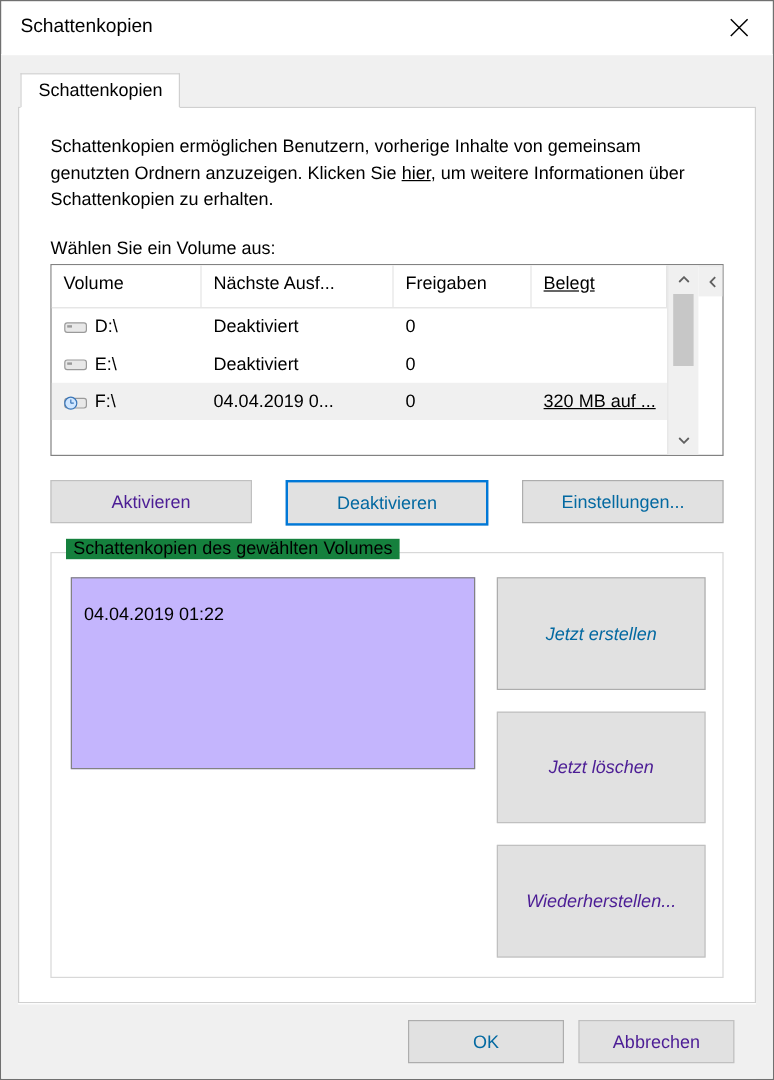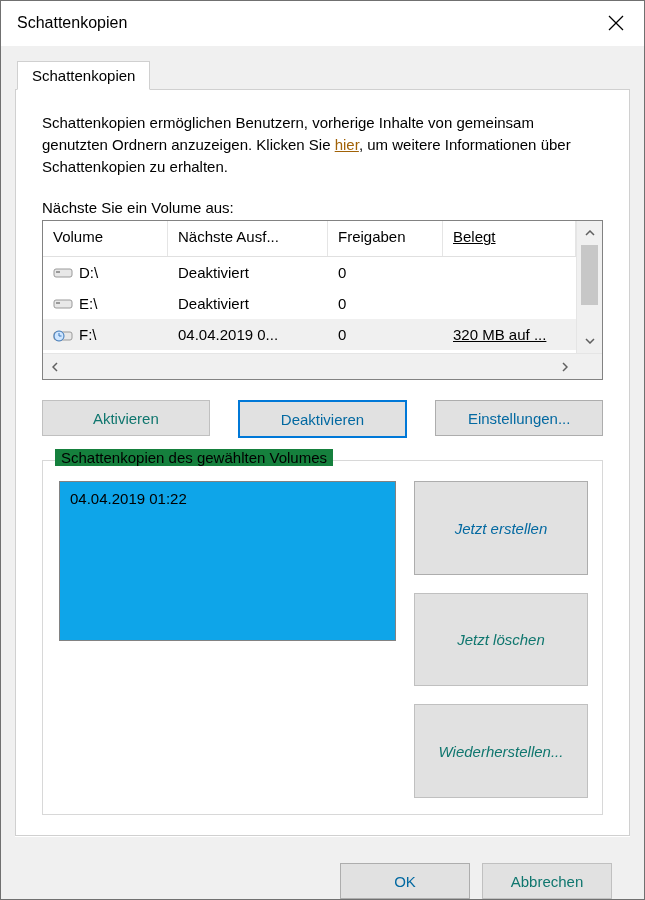--- a/index.html
+++ b/index.html
@@ -73,31 +73,30 @@
     border: 1px solid #d0d0d0;
     padding: 22px 26px 20px 26px;
     box-sizing: border-box;
     display: flex;
     flex-direction: column;
   }
   .intro {
     line-height: 1.45;
     margin-bottom: 22px;
   }
-  .intro a { color: #a16207; text-decoration: underline; }
+  .intro a { color: #000000; text-decoration: underline; }
   .select-label {
     margin-bottom: 4px;
   }
   .volume-list {
     border: 1px solid #828282;
     background: #fff;
     height: 160px;
     box-sizing: border-box;
     display: flex;
-    flex-direction: column;
     overflow: hidden;
   }
   .vl-inner {
     flex: 1;
     display: flex;
   }
   .vl-grid {
     flex: 1;
     display: flex;
     flex-direction: column;
@@ -204,21 +203,21 @@
     border: 1px solid #adadad;
     background: #e1e1e1;
     font-family: inherit;
     font-size: 15px;
     display: flex;
     align-items: center;
     justify-content: center;
     color: #0369a1;
   }
   .btn.disabled {
-    color: #0f766e;
+    color: #4c1d95;
     border-color: #c0c0c0;
   }
   .btn.focused {
     border: 2px solid #0078d7;
     padding: 0;
   }
   .groupbox {
     margin-top: 22px;
     border: 1px solid #d8d8d8;
     padding: 20px 16px 16px 16px;
@@ -234,40 +233,40 @@
     padding: 0 6px;
   }
   .gb-inner {
     display: flex;
     gap: 18px;
     height: 100%;
   }
   .copies-list {
     flex: 1;
     border: 1px solid #828282;
-    padding: 8px 10px;
-    background: #0ea5e9;
+    padding: 22px 10px;
+    background: #c4b5fd;
     height: 160px;
     box-sizing: border-box;
   }
   .side-buttons {
     width: 172px;
     display: flex;
     flex-direction: column;
     gap: 18px;
     font-style: italic;
   }
   .side-buttons .btn { width: 100%; }
   .footer {
     height: 62px;
     border-top: 1px solid #ffffff;
     background: #f0f0f0;
     display: flex;
     justify-content: flex-end;
-    align-items: flex-end;
+    align-items: center;
     gap: 12px;
     padding: 0 18px;
   }
   .footer .btn {
     flex: none;
     width: 128px;
   }
 </style>
 </head>
 <body>
@@ -290,21 +289,21 @@
         <div class="tab">
           <span>Schattenkopien</span>
         </div>
       </div>
       <div class="tab-content">
 
         <div class="intro">
           <span>Schattenkopien ermöglichen Benutzern, vorherige Inhalte von gemeinsam genutzten Ordnern anzuzeigen. Klicken Sie </span><a href="#">hier</a><span>, um weitere Informationen über Schattenkopien zu erhalten.</span>
         </div>
 
-        <div class="select-label">Nächste Sie ein Volume aus:</div>
+        <div class="select-label">Wählen Sie ein Volume aus:</div>
 
         <div class="volume-list">
           <div class="vl-inner">
             <div class="vl-grid">
               <div class="vl-header">
                 <div class="col c-vol">Volume</div>
                 <div class="col c-next">Nächste Ausf...</div>
                 <div class="col c-share">Freigaben</div>
                 <div class="col c-used">Belegt</div>
               </div>

